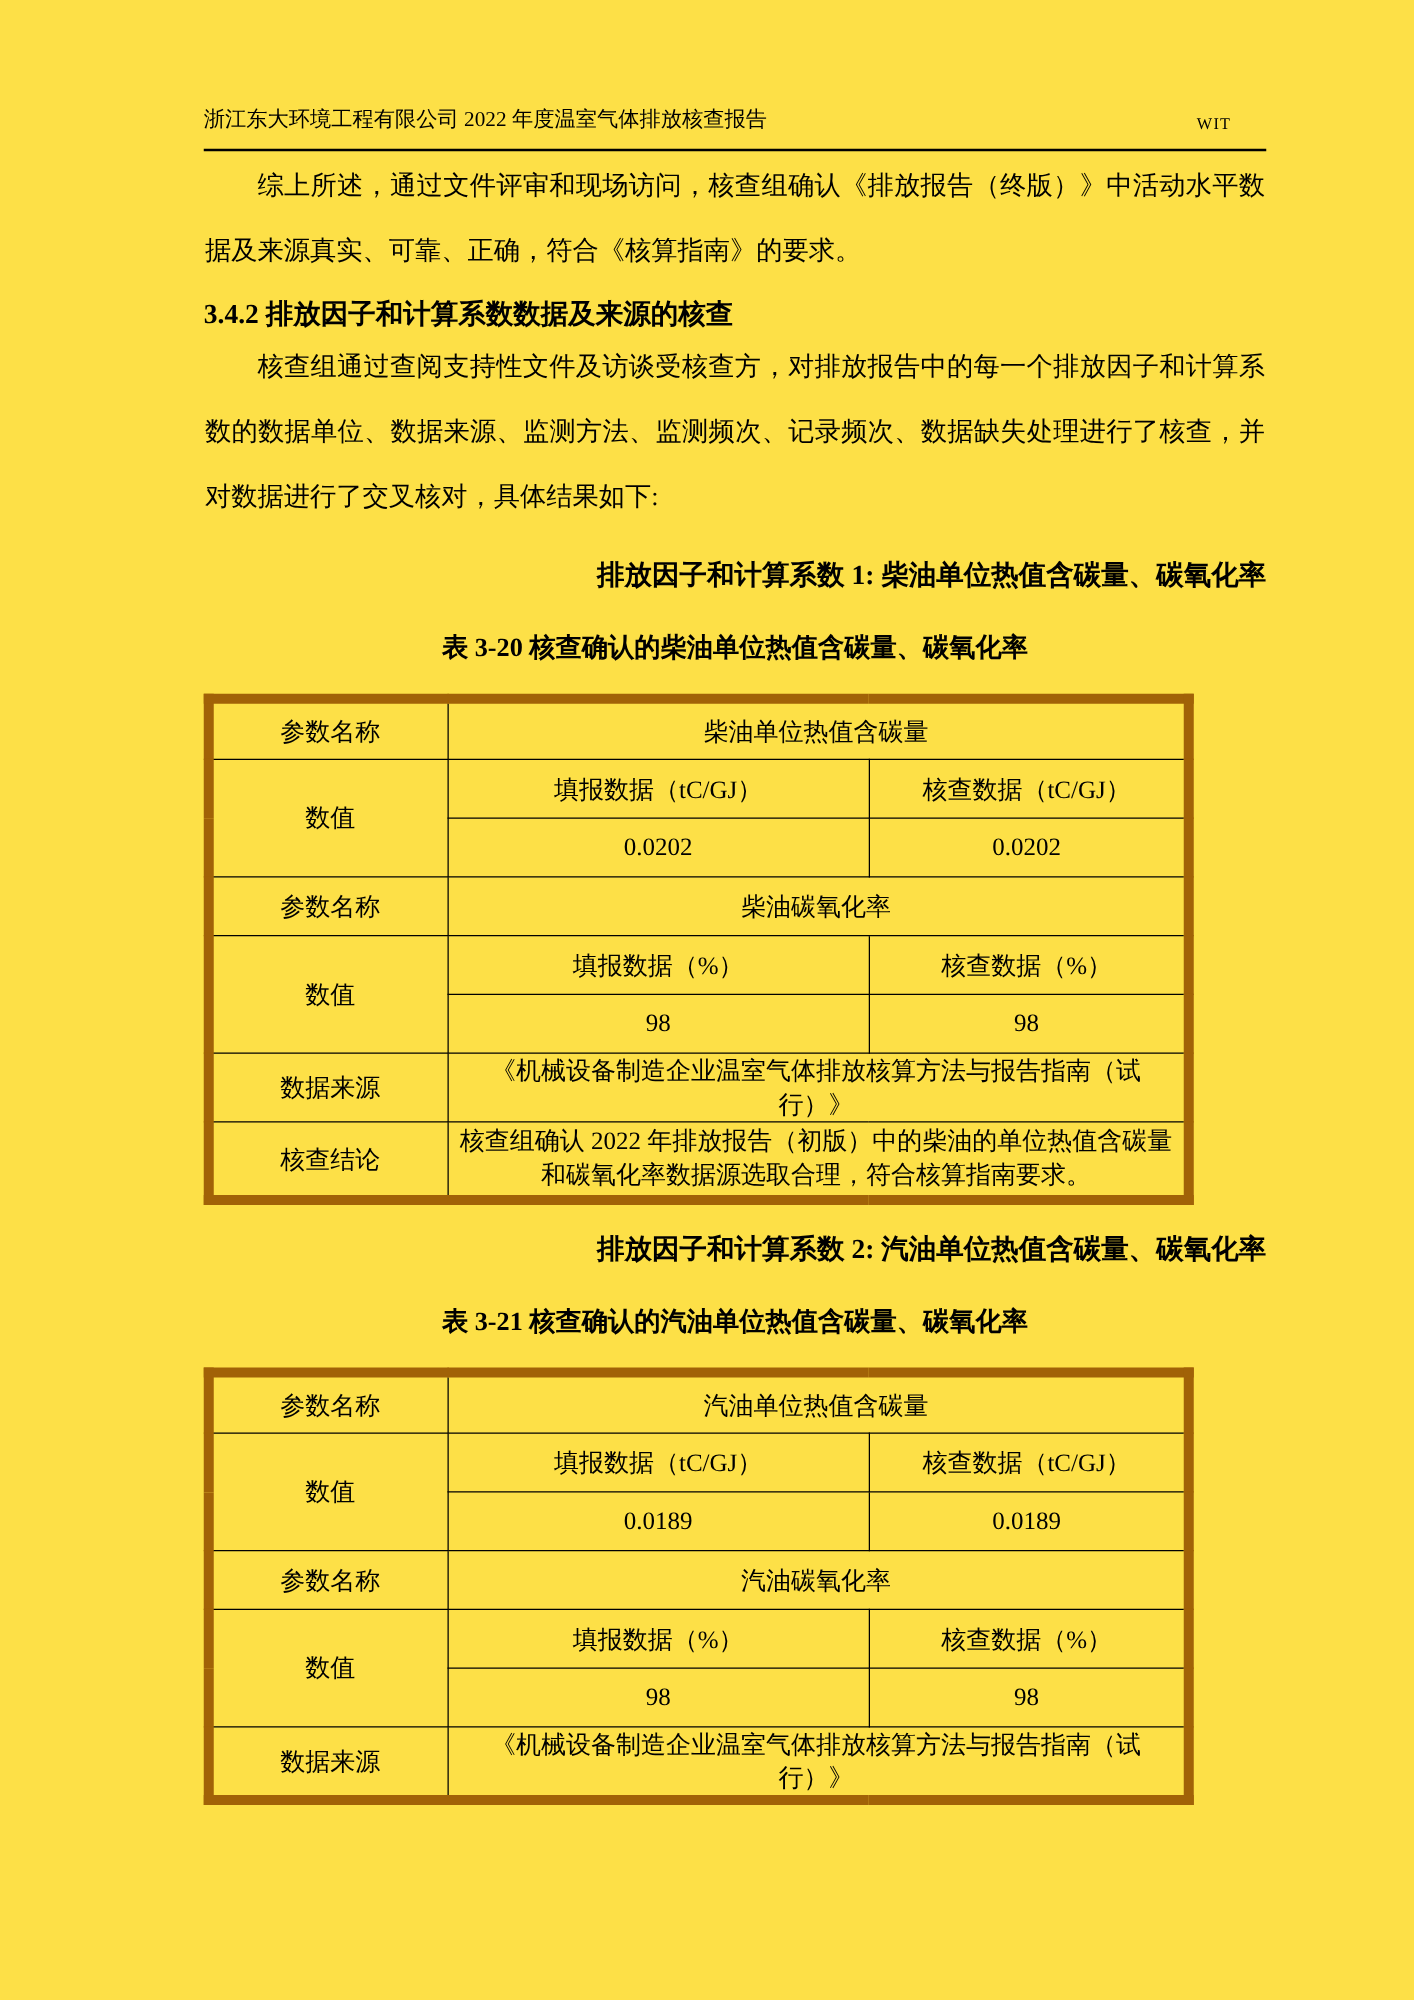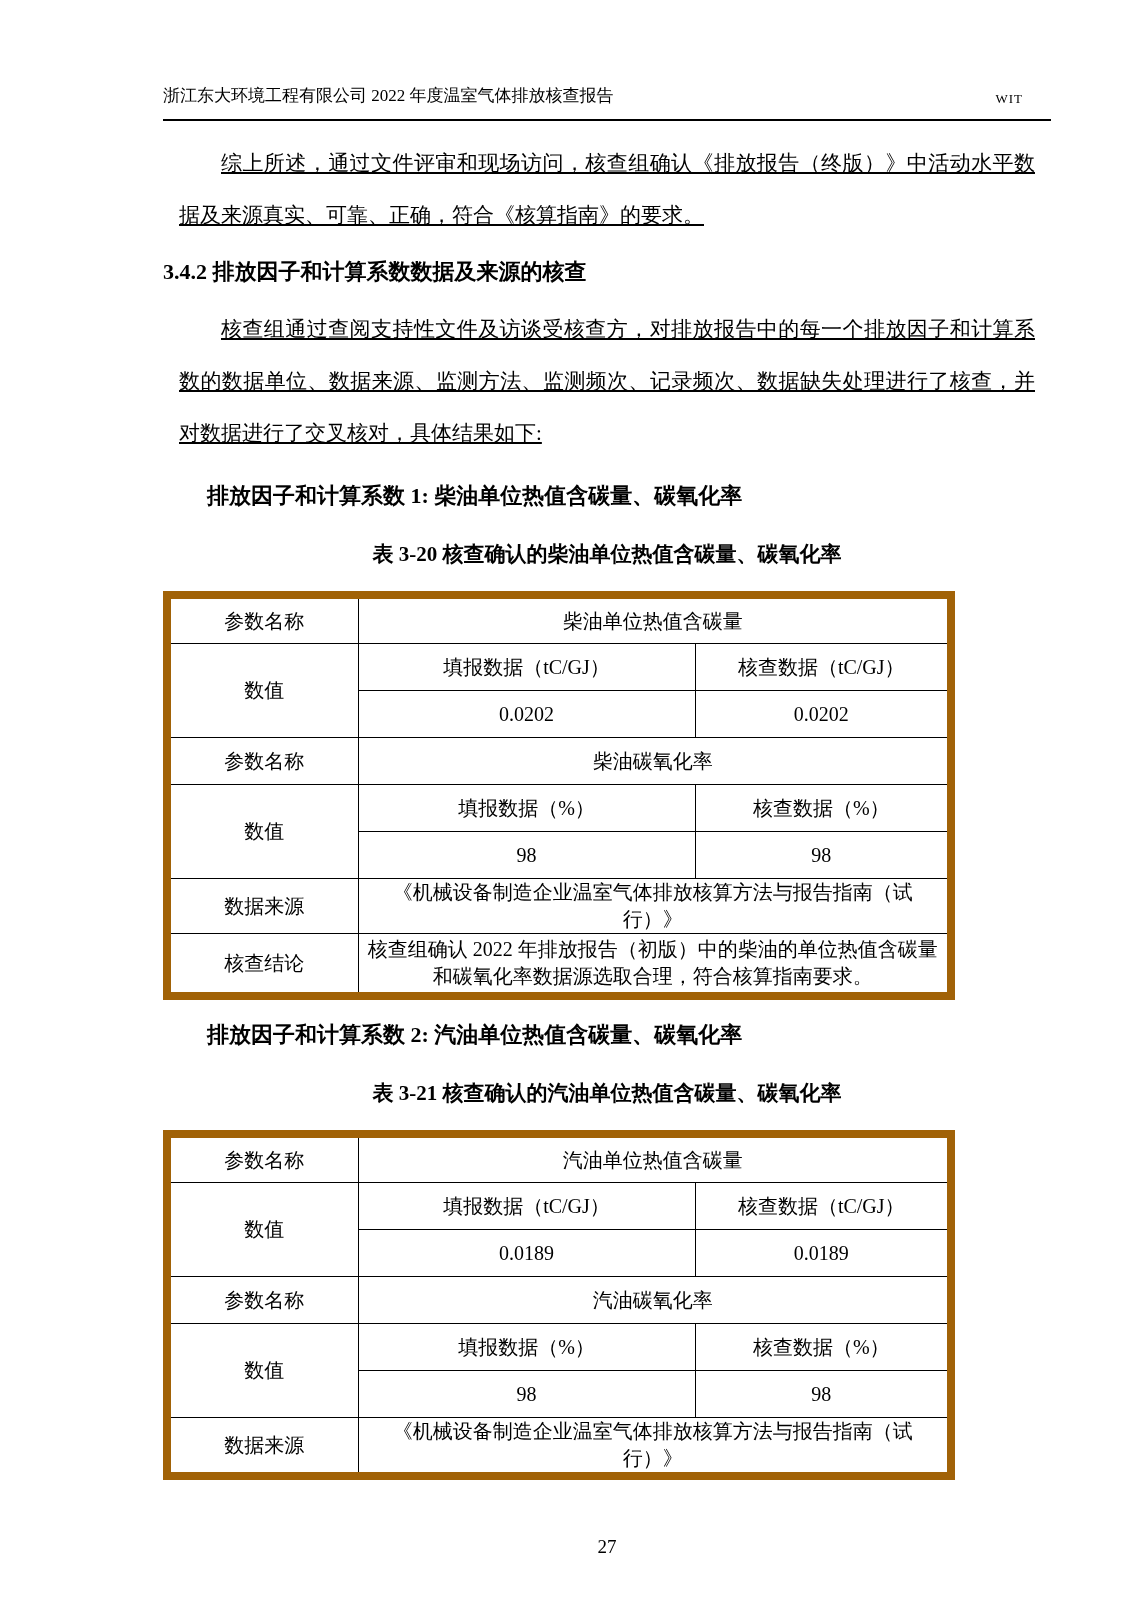--- a/index.html
+++ b/index.html
@@ -1,59 +1,59 @@
 <!DOCTYPE html>
 <html><head>
 <meta charset="utf-8">
 <style>
   html, body { margin: 0; padding: 0; background: #e8e8e8; }
   .page {
     width: 1131px;
     height: 1600px;
-    background: #ffffff;
+    background: #fde047;
     margin: 0 auto;
     box-sizing: border-box;
-    padding: 0 80px 0 163px;
+    padding: 0 118px 0 163px;
     font-family: "Liberation Serif", "DejaVu Serif", serif;
     color: #000;
     position: relative;
     overflow: hidden;
   }
   .header {
     padding-top: 84px;
     padding-bottom: 12px;
     border-bottom: 2px solid #000;
     display: flex;
     justify-content: space-between;
     align-items: flex-end;
   }
   .header-left { font-size: 17px; }
   .header-right { font-size: 13px; padding-right: 28px; letter-spacing: 1px; }
   p.body-text {
     font-size: 21px;
     line-height: 52px;
     text-align: justify;
     text-indent: 2em;
-    margin: 16px;
-    text-decoration: underline;
+    margin: 1px;
   }
   .intro { margin-top: 22px; }
   .section-heading {
     font-size: 22px;
     font-weight: bold;
     line-height: 30px;
     margin-top: 10px;
   }
   .section-body { margin-top: 14px; }
   .factor-heading {
     font-size: 22px;
     font-weight: bold;
     line-height: 30px;
     text-indent: 2em;
     margin-top: 22px;
+    text-align: right;
   }
   .factor-heading-2 { margin-top: 20px; }
   .table-caption {
     font-size: 21px;
     font-weight: bold;
     text-align: center;
     line-height: 30px;
     margin-top: 28px;
   }
   table.data-table {
@@ -191,15 +191,14 @@
         <td class="thick">98</td>
         <td class="thick">98</td>
       </tr>
       <tr class="h54">
         <td>数据来源</td>
         <td colspan="2">《机械设备制造企业温室气体排放核算方法与报告指南（试行）》</td>
       </tr>
     </tbody>
   </table>
 
-  <div class="page-number">27</div>
 
 </div>
 
 </body></html>

